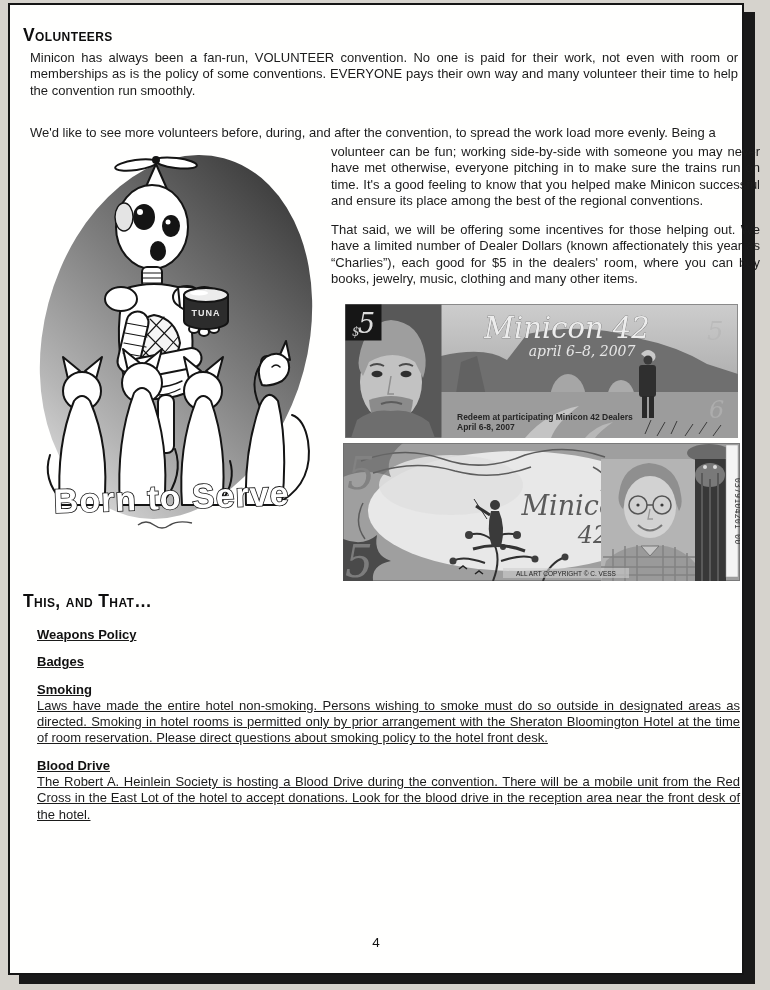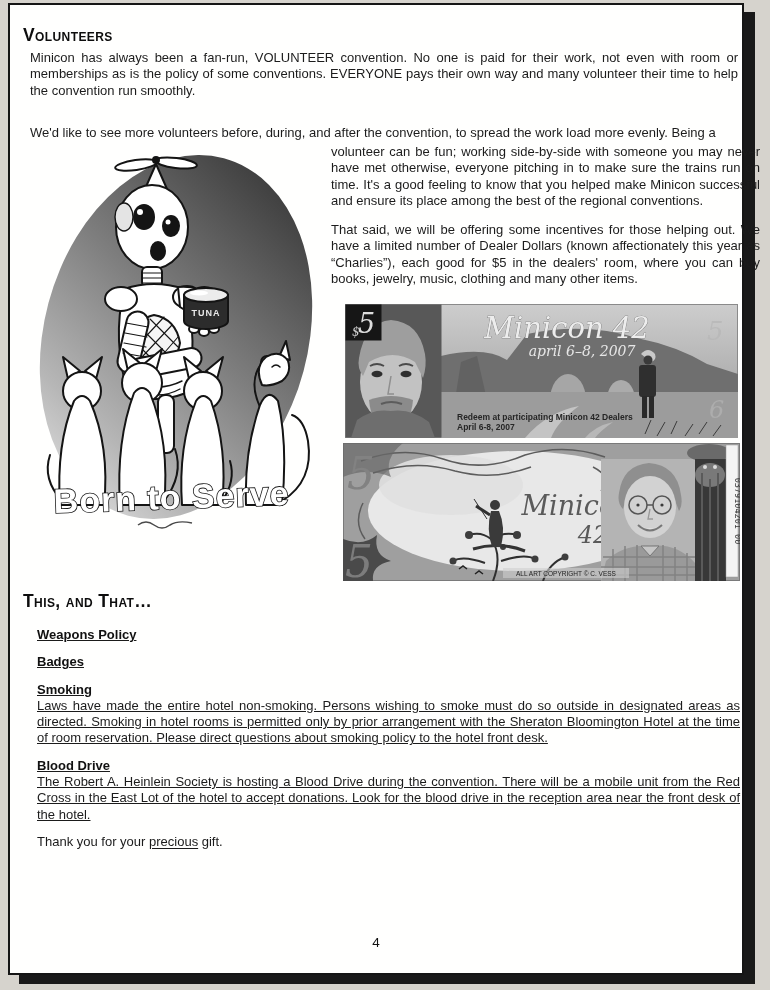--- a/index.html
+++ b/index.html
@@ -295,20 +295,17 @@
       <div class="sec-title">Badges</div>
     </div>
     <div class="sec">
       <div class="sec-title">Smoking</div>
       <div class="body-text">Laws have made the entire hotel non-smoking.  Persons wishing to smoke must do so outside in designated areas as directed.  Smoking in hotel rooms is permitted only by prior arrangement with the Sheraton Bloomington Hotel at the time of room reservation.  Please direct questions about smoking policy to the hotel front desk.</div>
     </div>
     <div class="sec">
       <div class="sec-title">Blood Drive</div>
       <div class="body-text">The Robert A. Heinlein Society is hosting a Blood Drive during the convention. There will be a mobile unit from the Red Cross in the East Lot of the hotel to accept donations.  Look for the blood drive in the reception area near the front desk of the hotel.</div>
     </div>
-    <div class="thanks">
-      <span>Thank you for your </span><u>precious</u><span> gift.</span>
-    </div>
   </div>
 
   <div class="abs pagenum">4</div>
 
 </div>
 
 </body></html>

